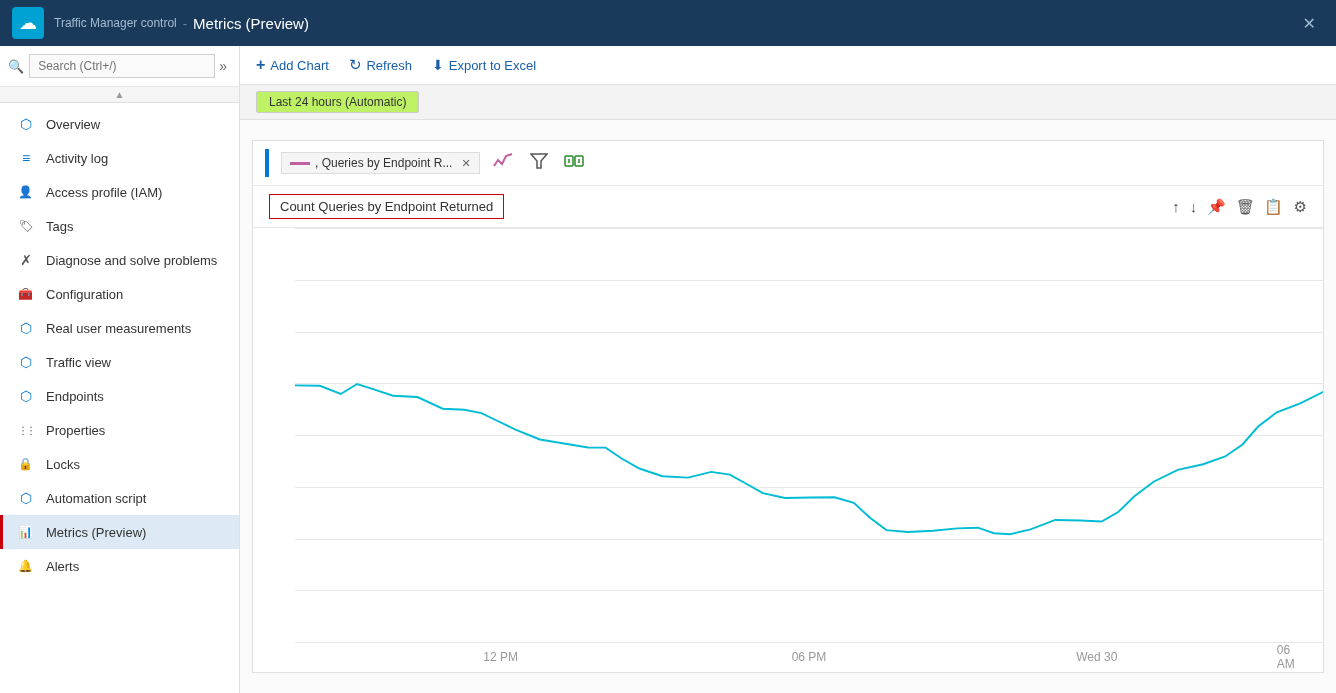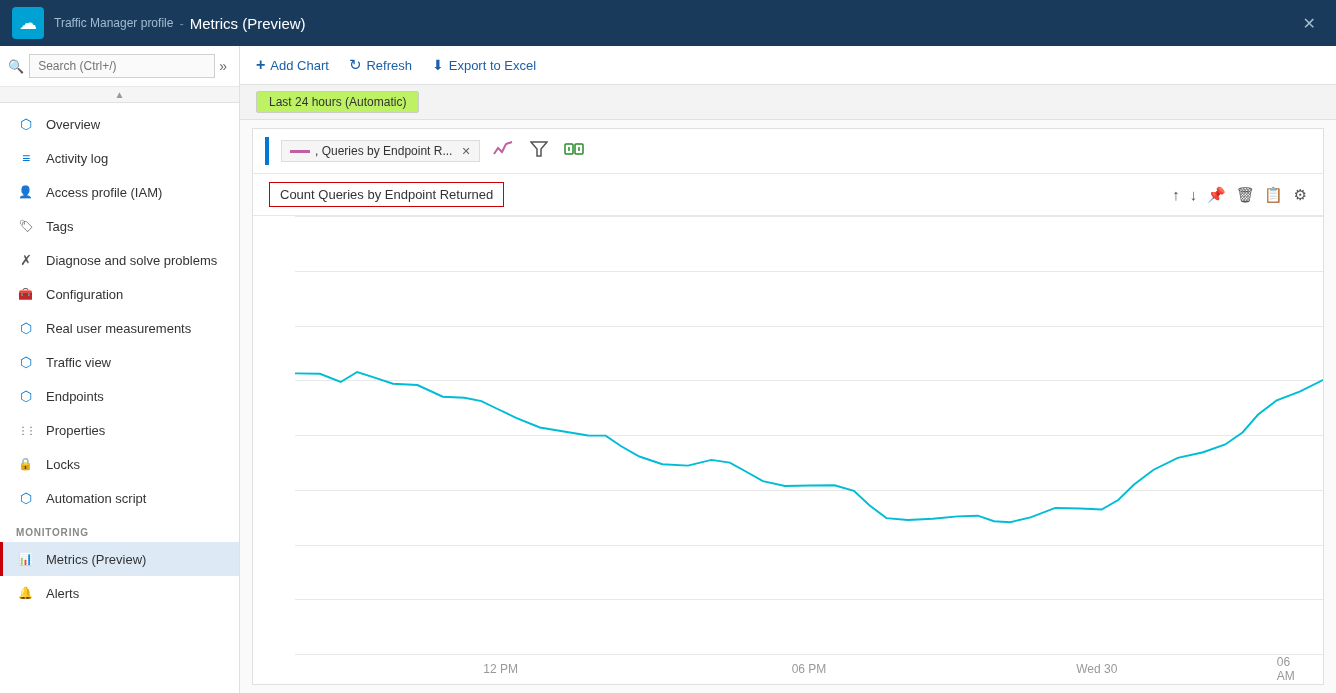--- a/index.html
+++ b/index.html
@@ -155,21 +155,21 @@
       color: #333;
     }
 
     .chart-area {
       flex: 1;
       padding: 0;
       overflow: hidden;
       display: flex;
       flex-direction: column;
       background: white;
-      margin: 8px 12px;
+      margin: 20px 12px;
       border: 1px solid #e0e0e0;
     }
 
     .chart-tabs-bar {
       display: flex;
       align-items: center;
       padding: 8px 12px;
       border-bottom: 1px solid #e8e8e8;
       gap: 8px;
     }
@@ -290,21 +290,21 @@
       right: 0;
     }
   </style>
 </head>
 <body>
 
 <div class="topbar">
   <div class="topbar-logo">
     <span>☁</span>
   </div>
-  <span class="topbar-subtitle">Traffic Manager profile</span>
+  <span class="topbar-subtitle">Traffic Manager control</span>
   <span style="color:#6a8fa8;margin-right:6px;">-</span>
   <span class="topbar-title">Metrics (Preview)</span>
   <span class="topbar-close">✕</span>
 </div>
 
 <div class="layout">
 
   <div class="sidebar">
     <div class="sidebar-search">
       <span style="color:#888;font-size:13px;margin-right:5px;">🔍</span>
@@ -362,21 +362,20 @@
       </div>
       <div class="sidebar-item">
         <span class="icon" style="font-size:12px;">🔒</span>
         <span>Locks</span>
       </div>
       <div class="sidebar-item">
         <span class="icon" style="color:#0078d4;">⬡</span>
         <span>Automation script</span>
       </div>
 
-      <div class="sidebar-section-label">MONITORING</div>
 
       <div class="sidebar-item active">
         <span class="icon" style="color:#0078d4;font-size:12px;">📊</span>
         <span>Metrics (Preview)</span>
       </div>
       <div class="sidebar-item">
         <span class="icon" style="color:#f0c000;font-size:12px;">🔔</span>
         <span>Alerts</span>
       </div>
 

